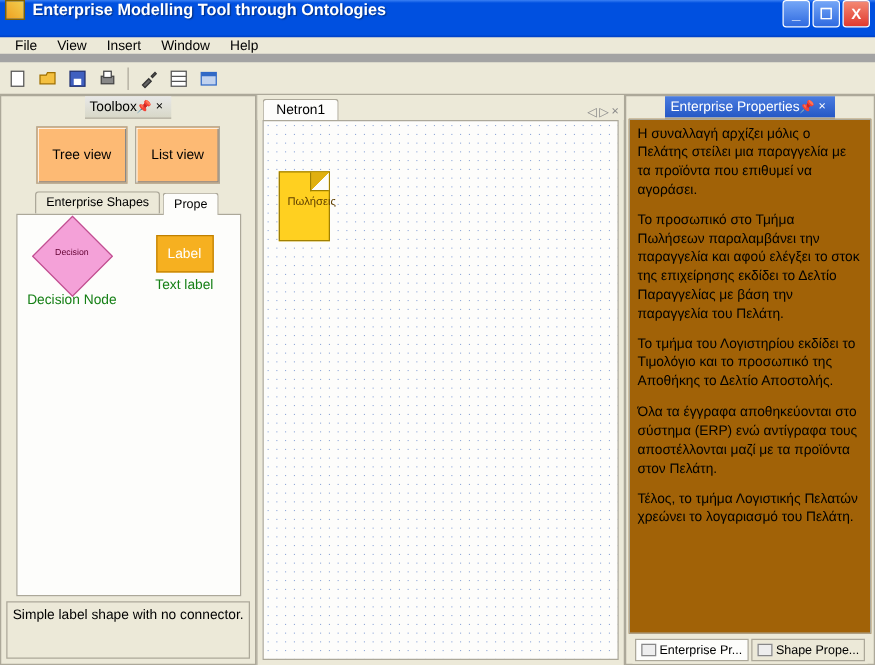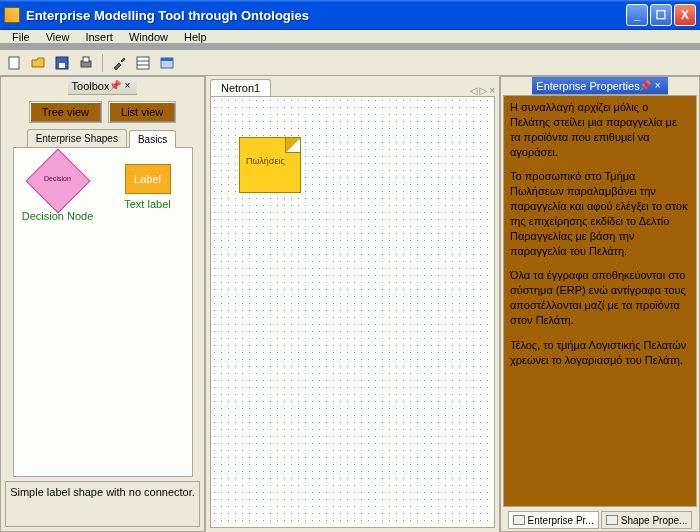--- a/index.html
+++ b/index.html
@@ -1,18 +1,18 @@
 <!DOCTYPE html>
 <html><head>
 <meta charset="utf-8">
 <style>
 * { box-sizing: border-box; margin: 0; padding: 0; }
 body { font-family: "Tahoma", sans-serif; font-size: 11px; background: #ece9d8; width: 700px; height: 532px; overflow: hidden; }
 
-.titlebar { background: linear-gradient(to bottom, #3a80f4 0%, #0050e0 8%, #0050e0 92%, #003dc0 100%); height: 30px; display: flex; align-items: center; padding: 0 4px; color: white; }
+.titlebar { background: linear-gradient(to bottom, #3a80f4 0%, #0050e0 8%, #0050e0 92%, #003dc0 100%); height: 30px; display: flex; padding: 0 4px; color: white; }
 .titlebar .icon { width: 16px; height: 16px; background: linear-gradient(45deg,#f0a020,#f0d050); margin-right: 6px; border: 1px solid #806000; }
 .titlebar .title { flex: 1; font-weight: bold; font-size: 13px; text-shadow: 1px 1px 1px rgba(0,0,0,0.4); }
 .winbtn { width: 22px; height: 22px; margin-left: 2px; border: 1px solid #fff; border-radius: 3px; display:flex; align-items:center; justify-content:center; font-weight:bold; font-family:Arial; font-size:12px; }
 .winbtn.min, .winbtn.max { background: linear-gradient(#74a6f7,#2f6ae0); color:#fff; }
 .winbtn.close { background: linear-gradient(#f48a74,#e03a2f); color:#fff; }
 
 .menubar { height: 20px; background: #ece9d8; display: flex; align-items: center; padding: 0 4px; border-bottom: 7px solid #a3a3a3; }
 .menuitem { padding: 2px 8px; cursor: default; }
 
 .toolbar { height: 26px; background: #ece9d8; display: flex; align-items: center; padding: 0 4px; gap: 4px; border-bottom: 1px solid #aca899; }
@@ -21,39 +21,39 @@
 .container { display: flex; height: 456px; }
 
 .panel { background: #ece9d8; border: 1px solid #aca899; display:flex; flex-direction:column;align-items:center; }
 .panel-header { background: linear-gradient(#e8e8e8,#d8d8c8); padding: 2px 4px; font-size: 11px; display:flex; align-items:center; border-bottom:1px solid #aca899; height:18px; }
 .panel-header.blue { background: linear-gradient(#4a7ce0,#2558c5); color: white; }
 .panel-header .sp { flex:1; }
 .pin, .xicon { width:12px; text-align:center; cursor:default; font-size:10px; }
 
 .toolbox { width: 205px; }
 .tbx-btns { display:flex; gap:6px; padding:6px; }
-.view-btn { border:1px solid #aca899; background:#a16207; padding:4px 12px; font-size:11px; cursor:default; box-shadow: 1px 1px 0 #fff inset, -1px -1px 0 #888 inset; }
+.view-btn { border:1px solid #aca899; background:#fdba74; padding:16px 12px; font-size:11px; cursor:default; box-shadow: 1px 1px 0 #fff inset, -1px -1px 0 #888 inset; }
 .tbx-tabs { display:flex; padding:0 4px; }
 .tbx-tab { padding:3px 8px; border:1px solid #aca899; border-bottom:none; background:#ece9d8; font-size:10px; border-radius:3px 3px 0 0; margin-right:2px; cursor:default; }
 .tbx-tab.active { background:#fdfdfb; position:relative; top:1px; }
 .tbx-content { flex:1; border:1px solid #aca899; margin:0 4px 4px; background:#fdfdfb; display:flex; padding:10px 4px; gap:10px; align-items:flex-start; }
 .shape-item { text-align:center; width:80px; cursor:default; }
 .decision-shape { width:46px; height:46px; margin:0 auto 6px; position:relative; }
 .decision-shape::before { content:""; position:absolute; inset:0; background:#f4a1d8; transform:rotate(45deg); border:1px solid #c05090; }
 .decision-shape span { position:absolute; left:0; right:0; top:17px; font-size:7px; color:#600030; z-index:1; }
 .label-shape { width:46px; height:30px; margin:6px auto 4px; background:#f6b020; color:#fff; display:flex; align-items:center; justify-content:center; font-size:11px; border:1px solid #c08000; }
 .shape-label { color:#168016; font-size:11px; }
 .tbx-desc { border:1px solid #aca899; margin:0 4px 4px; background:#ece9d8; padding:4px; height:46px; font-size:11px; }
 
 .canvas-area { flex:1; display:flex; flex-direction:column; border-left:1px solid #aca899; border-right:1px solid #aca899; }
 .doc-tabs { height:20px; display:flex; align-items:flex-end; padding:2px 4px 0; background:#ece9d8; }
 .doc-tab { padding:2px 10px; border:1px solid #aca899; border-bottom:none; background:#fdfdfb; font-size:11px; border-radius:3px 3px 0 0; cursor:default; }
 .doc-nav { margin-left:auto; display:flex; gap:2px; color:#888; font-size:10px; }
 .canvas { flex:1; background-color:#fdfdfb; background-image: radial-gradient(#7090d0 0.6px, transparent 0.6px); background-size:7px 7px; border:1px solid #aca899; margin:0 4px 4px; position:relative; overflow:auto; }
-.sticky { position:absolute; left:28px; top:40px; width:62px; height:56px; background:#ffd020; border:1px solid #a08000; }
+.sticky { position:absolute; left:12px; top:40px; width:41px; height:56px; background:#ffd020; border:1px solid #a08000; }
 .sticky::before { content:""; position:absolute; right:0; top:0; width:14px; height:14px; background:linear-gradient(135deg,#e0b010 50%, #fdfdfb 50%); border-left:1px solid #a08000; border-bottom:1px solid #a08000; }
 .sticky span { position:absolute; left:6px; top:18px; font-size:9px; color:#604000; }
 
 .props { width: 200px; display:flex; flex-direction:column; }
 .props-content { flex:1; background:#a16207; border:1px solid #aca899; margin:0 2px 2px; padding:4px 6px; font-size:11px; line-height:1.35; overflow:auto; }
 .props-content p { margin-bottom:10px; }
 .props-tabs { height:22px; display:flex; background:#ece9d8; padding:2px; gap:2px; }
 .prop-tab { flex:1; border:1px solid #aca899; background:#ece9d8; font-size:10px; display:flex; align-items:center; padding:0 4px; cursor:default; overflow:hidden; white-space:nowrap; }
 .prop-tab.active { background:#fdfdfb; }
 .tab-ico { width:12px; height:10px; border:1px solid #888; margin-right:3px; background:#eee; display:inline-block; }
@@ -130,21 +130,21 @@
       <span class="sp"></span>
       <span class="pin">📌</span>
       <span class="xicon">×</span>
     </div>
     <div class="tbx-btns">
       <button class="view-btn">Tree view</button>
       <button class="view-btn">List view</button>
     </div>
     <div class="tbx-tabs">
       <div class="tbx-tab">Enterprise Shapes</div>
-      <div class="tbx-tab active">Basics</div>
+      <div class="tbx-tab active">Prope</div>
     </div>
     <div class="tbx-content">
       <div class="shape-item">
         <div class="decision-shape">
             <span>Decision</span>
           </div>
         <div class="shape-label">Decision Node</div>
       </div>
       <div class="shape-item">
         <div class="label-shape">Label</div>
@@ -173,20 +173,21 @@
   <div class="panel props">
     <div class="panel-header blue">
       <span>Enterprise Properties</span>
       <span class="sp"></span>
       <span class="pin">📌</span>
       <span class="xicon">×</span>
     </div>
     <div class="props-content">
       <p>Η συναλλαγή αρχίζει μόλις ο Πελάτης στείλει μια παραγγελία με τα προϊόντα που επιθυμεί να αγοράσει.</p>
       <p>Το προσωπικό στο Τμήμα Πωλήσεων παραλαμβάνει την παραγγελία και αφού ελέγξει το στοκ της επιχείρησης εκδίδει το Δελτίο Παραγγελίας με βάση την παραγγελία του Πελάτη.</p>
+      <p>Το τμήμα του Λογιστηρίου εκδίδει το Τιμολόγιο και το προσωπικό της Αποθήκης το Δελτίο Αποστολής.</p>
       <p> Όλα τα έγγραφα αποθηκεύονται στο σύστημα (ERP) ενώ αντίγραφα τους αποστέλλονται μαζί με τα προϊόντα στον Πελάτη.</p>
       <p>Τέλος, το τμήμα Λογιστικής Πελατών χρεώνει το λογαριασμό του Πελάτη.</p>
     </div>
     <div class="props-tabs">
       <div class="prop-tab active">
           <span class="tab-ico"></span>
           <span>Enterprise Pr...</span>
         </div>
       <div class="prop-tab">
           <span class="tab-ico"></span>

